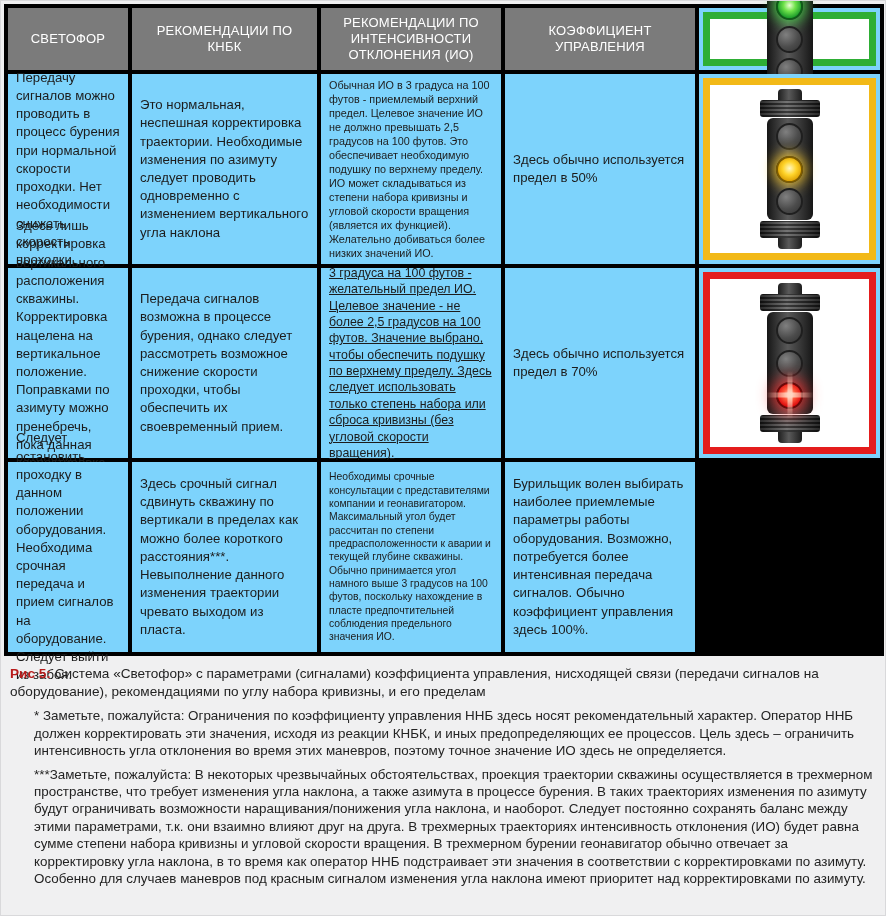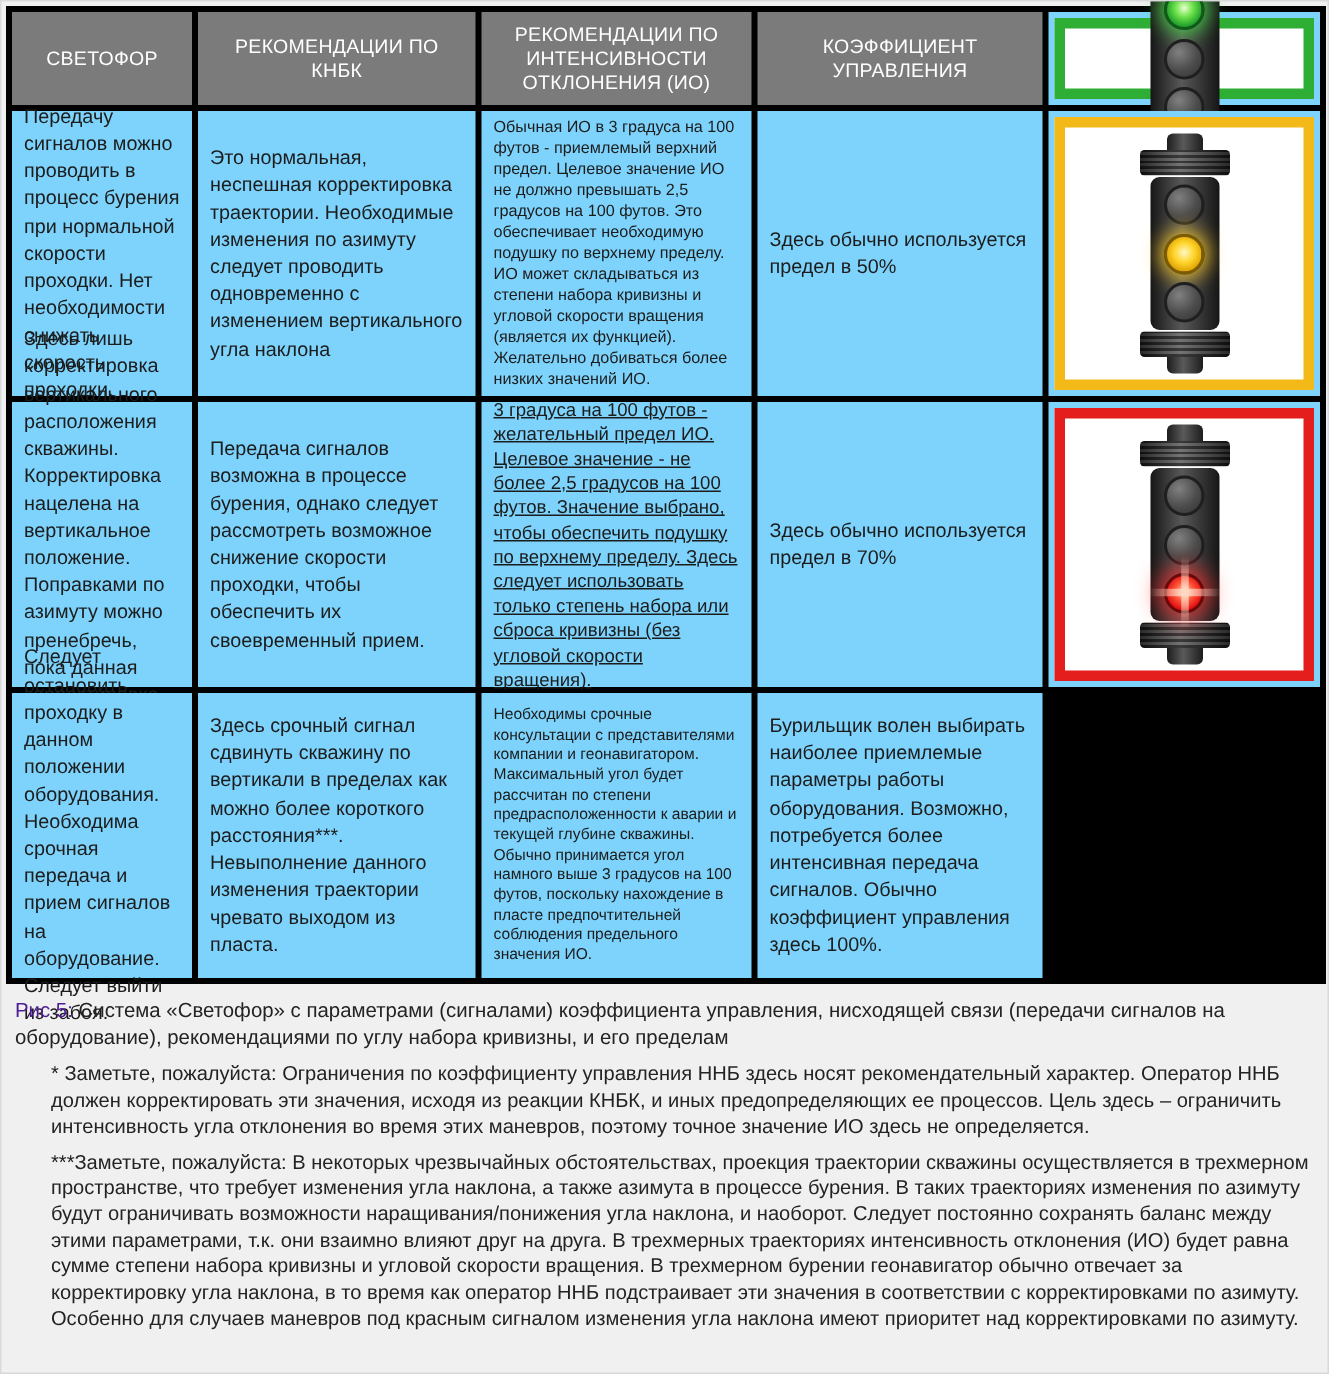--- a/index.html
+++ b/index.html
@@ -84,21 +84,21 @@
     width:48px; height:5px;
     background:linear-gradient(90deg, rgba(255,130,100,0), rgba(255,215,195,.95), rgba(255,130,100,0));
   }
   .light.on-red::after {
     width:5px; height:48px;
     background:linear-gradient(rgba(255,130,100,0), rgba(255,215,195,.95), rgba(255,130,100,0));
   }
   
   .caption-block { padding:9px 8px 4px 6px; color:#232323; }
   .caption { font-size:13.6px; line-height:1.3; margin-bottom:7px; }
-  .figlabel { color:#4c1d95; font-weight:normal; }
+  .figlabel { color:#b91c1c; font-weight:bold; }
   .fn { font-size:13.4px; line-height:1.3; margin-bottom:6px;margin-left:24px; }
 </style>
 </head>
 <body>
 
 <div class="page">
 
   <div class="grid">
 
     <div class="hcell">СВЕТОФОР</div>

